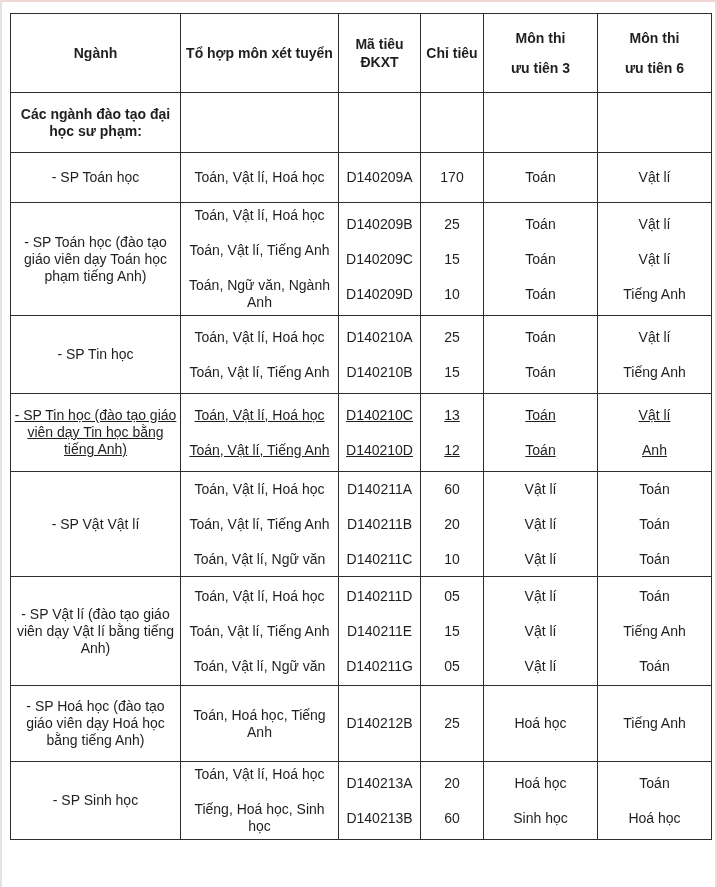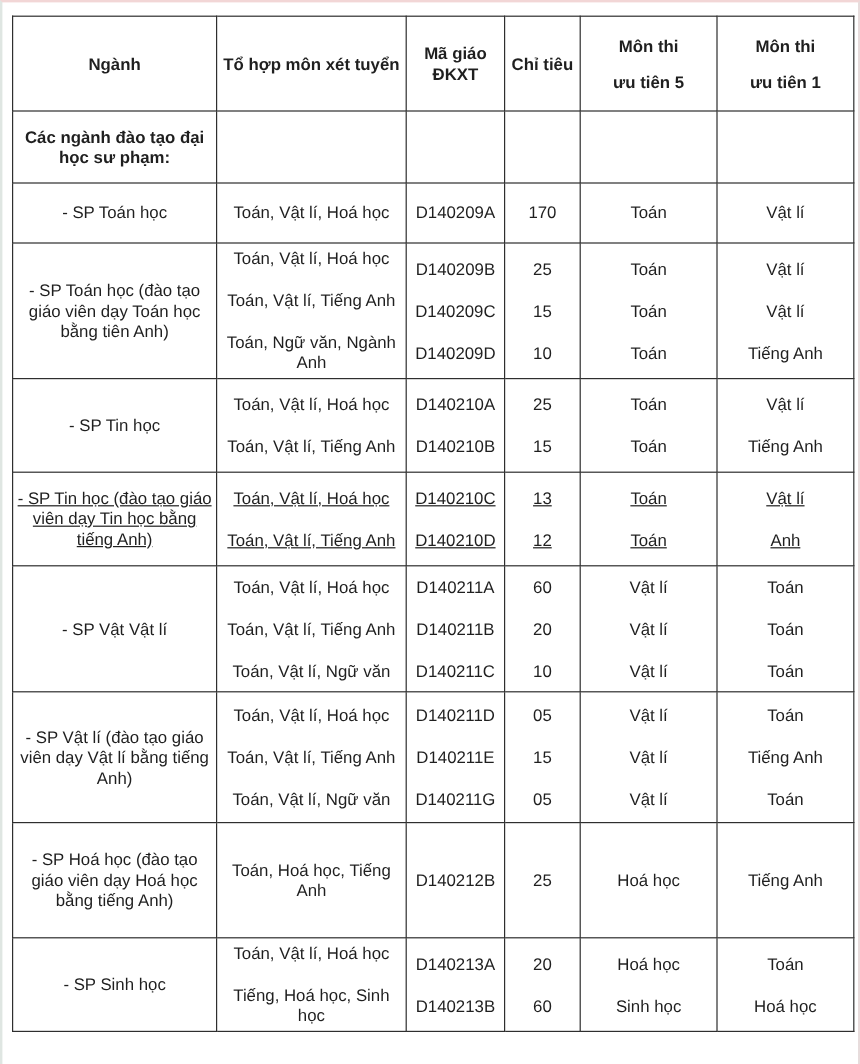--- a/index.html
+++ b/index.html
@@ -62,33 +62,33 @@
     </colgroup>
     <thead>
       <tr id="header-row" style="height: 79px;">
           <th class="col-nganh">
             <div class="hdr-line">Ngành</div>
           </th>
           <th class="col-to_hop">
             <div class="hdr-line">Tổ hợp môn xét tuyển</div>
           </th>
           <th class="col-ma_nganh">
-            <div class="hdr-line">Mã giáo</div>
+            <div class="hdr-line">Mã tiêu</div>
             <div class="hdr-line">ĐKXT</div>
           </th>
           <th class="col-chi_tieu">
             <div class="hdr-line">Chỉ tiêu</div>
           </th>
           <th class="col-uu_tien_1">
             <div class="hdr-line">Môn thi</div>
-            <div class="hdr-line">ưu tiên 5</div>
+            <div class="hdr-line">ưu tiên 3</div>
           </th>
           <th class="col-uu_tien_2">
             <div class="hdr-line">Môn thi</div>
-            <div class="hdr-line">ưu tiên 1</div>
+            <div class="hdr-line">ưu tiên 6</div>
           </th>
         </tr>
     </thead>
     <tbody id="table-body">
         <tr style="height: 60px;">
           <td class="section-cell">
             <div>Các ngành đào tạo đại học sư phạm:</div>
           </td>
           <td></td>
           <td></td>
@@ -111,21 +111,21 @@
           </td>
           <td>
             <div class="line">Toán</div>
           </td>
           <td>
             <div class="line">Vật lí</div>
           </td>
         </tr>
         <tr style="height: 105px;">
           <td>
-            <div class="line">- SP Toán học (đào tạo giáo viên dạy Toán học bằng tiên Anh)</div>
+            <div class="line">- SP Toán học (đào tạo giáo viên dạy Toán học phạm tiếng Anh)</div>
           </td>
           <td>
             <div class="line">Toán, Vật lí, Hoá học</div>
             <div class="line">Toán, Vật lí, Tiếng Anh</div>
             <div class="line">Toán, Ngữ văn, Ngành Anh</div>
           </td>
           <td>
             <div class="line">D140209B</div>
             <div class="line">D140209C</div>
             <div class="line">D140209D</div>
@@ -249,21 +249,21 @@
             <div class="line">Vật lí</div>
             <div class="line">Vật lí</div>
             <div class="line">Vật lí</div>
           </td>
           <td>
             <div class="line">Toán</div>
             <div class="line">Tiếng Anh</div>
             <div class="line">Toán</div>
           </td>
         </tr>
-        <tr style="height: 96px;">
+        <tr style="height: 76px;">
           <td>
             <div class="line">- SP Hoá học (đào tạo giáo viên dạy Hoá học bằng tiếng Anh)</div>
           </td>
           <td>
             <div class="line">Toán, Hoá học, Tiếng Anh</div>
           </td>
           <td>
             <div class="line">D140212B</div>
           </td>
           <td>

